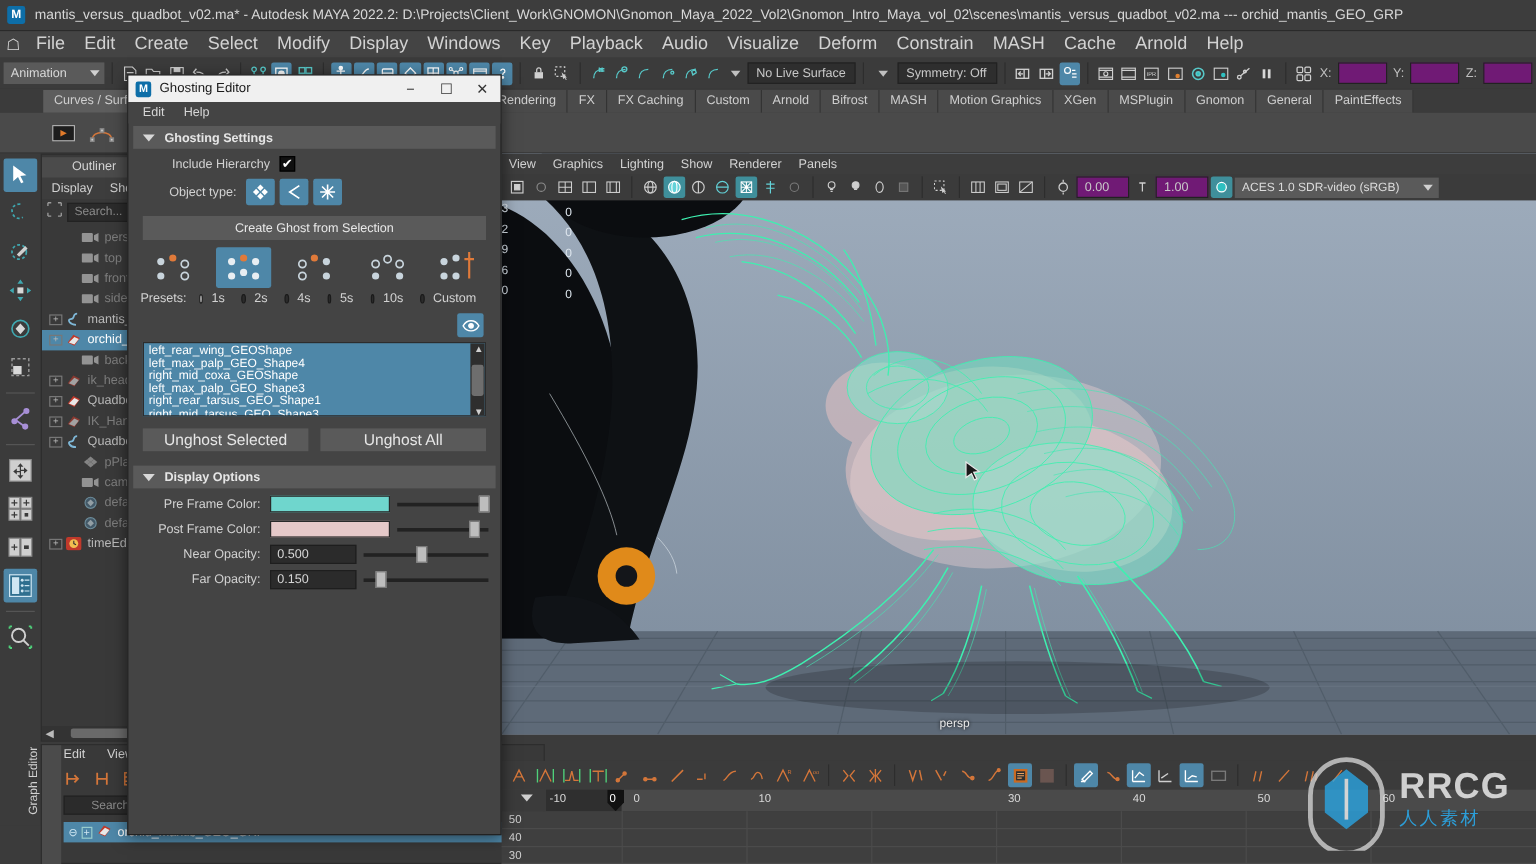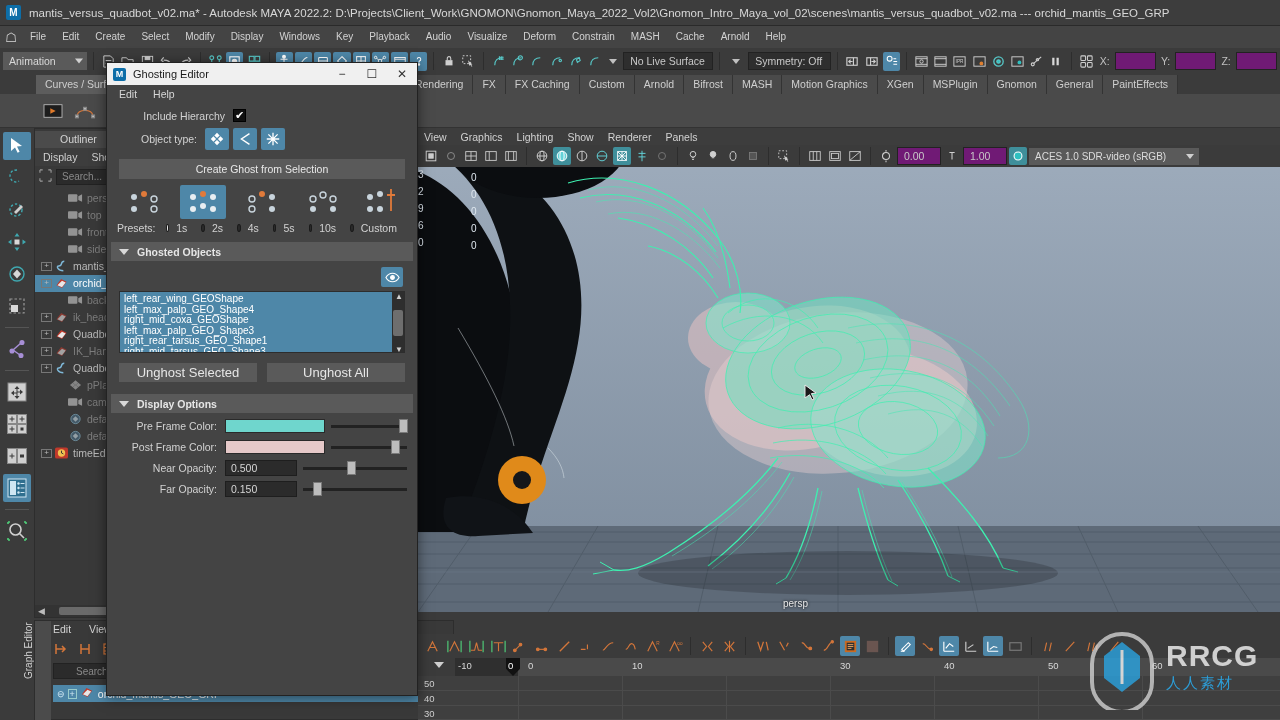--- a/index.html
+++ b/index.html
@@ -13,21 +13,21 @@
     border-bottom:1px solid #2a2a2a; }
   .titlebar .maya-logo { width:15px; height:15px; background:#0d6ea8;
     color:#fff; font-size:10px; font-weight:bold; display:flex;
     align-items:center; justify-content:center; border-radius:2px; margin-right:8px;}
   .titlebar .ttl { color:#d8d8d8; font-size:11.5px; white-space:nowrap; }
 
   
   .menubar { position:absolute; left:0; top:26px; width:1280px; height:22px;
     background:#444; display:flex; align-items:center; }
   .menubar .home { width:22px; text-align:center; color:#d8d8d8; font-size:13px; }
-  .menubar .mi { color:#d2d2d2; font-size:10px; padding:0 8px; line-height:22px; }
+  .menubar .mi { color:#d2d2d2; font-size:15px; padding:0 8px; line-height:22px; }
 
   
   .statusline { position:absolute; left:0; top:48px; width:1280px; height:26px;
     background:#3b3b3b; display:flex; align-items:center; padding:0 3px; gap:2px; }
   .menuset { width:92px; height:18px; background:#5a5a5a; color:#d8d8d8;
     font-size:10.5px; display:flex; align-items:center; padding-left:6px;
     position:relative; }
   .menuset .arw { position:absolute; right:4px; top:50%; transform:translateY(-50%);
     width:0;height:0;border-left:4px solid transparent;border-right:4px solid transparent;
     border-top:5px solid #d0d0d0; }
@@ -1344,20 +1344,24 @@
       <div class="t">Ghosting Editor</div>
       <div class="wb">−</div>
       <div class="wb">☐</div>
       <div class="wb">✕</div>
     </div>
     <div class="gh-menu">
       <span>Edit</span>
       <span>Help</span>
     </div>
 
+    <div class="gh-sect">
+      <span class="tri"></span>
+      <span class="lab">Ghosting Settings</span>
+    </div>
 
     <div class="gh-row">
       <span class="cap" style="width:108px;">Include Hierarchy</span>
       <div class="chk">✔</div>
     </div>
 
     <div class="gh-row">
       <span class="cap">Object type:</span>
       <div class="otbtn">
         <svg width="16" height="16" viewBox="0 0 18 18" fill="#fff">
@@ -1439,24 +1443,20 @@
       <span class="radio"></span>
       <span class="radlbl">4s</span>
       <span class="radio"></span>
       <span class="radlbl">5s</span>
       <span class="radio"></span>
       <span class="radlbl">10s</span>
       <span class="radio"></span>
       <span class="radlbl">Custom</span>
     </div>
 
-    <div class="gh-sect" style="margin-top:8px;">
-      <span class="tri"></span>
-      <span class="lab">Ghosted Objects</span>
-    </div>
 
     <div style="display:flex;justify-content:flex-end;padding:6px 14px 0 0;">
       <div class="eyebtn">
         <svg width="15" height="11" viewBox="0 0 16 11" fill="none" stroke="#fff" stroke-width="1.2">
             <path d="M1 5.5S3.5 1 8 1s7 4.5 7 4.5S12.5 10 8 10 1 5.5 1 5.5z"></path>
             <circle cx="8" cy="5.5" r="2" fill="#fff"></circle>
           </svg>
       </div>
     </div>
 

